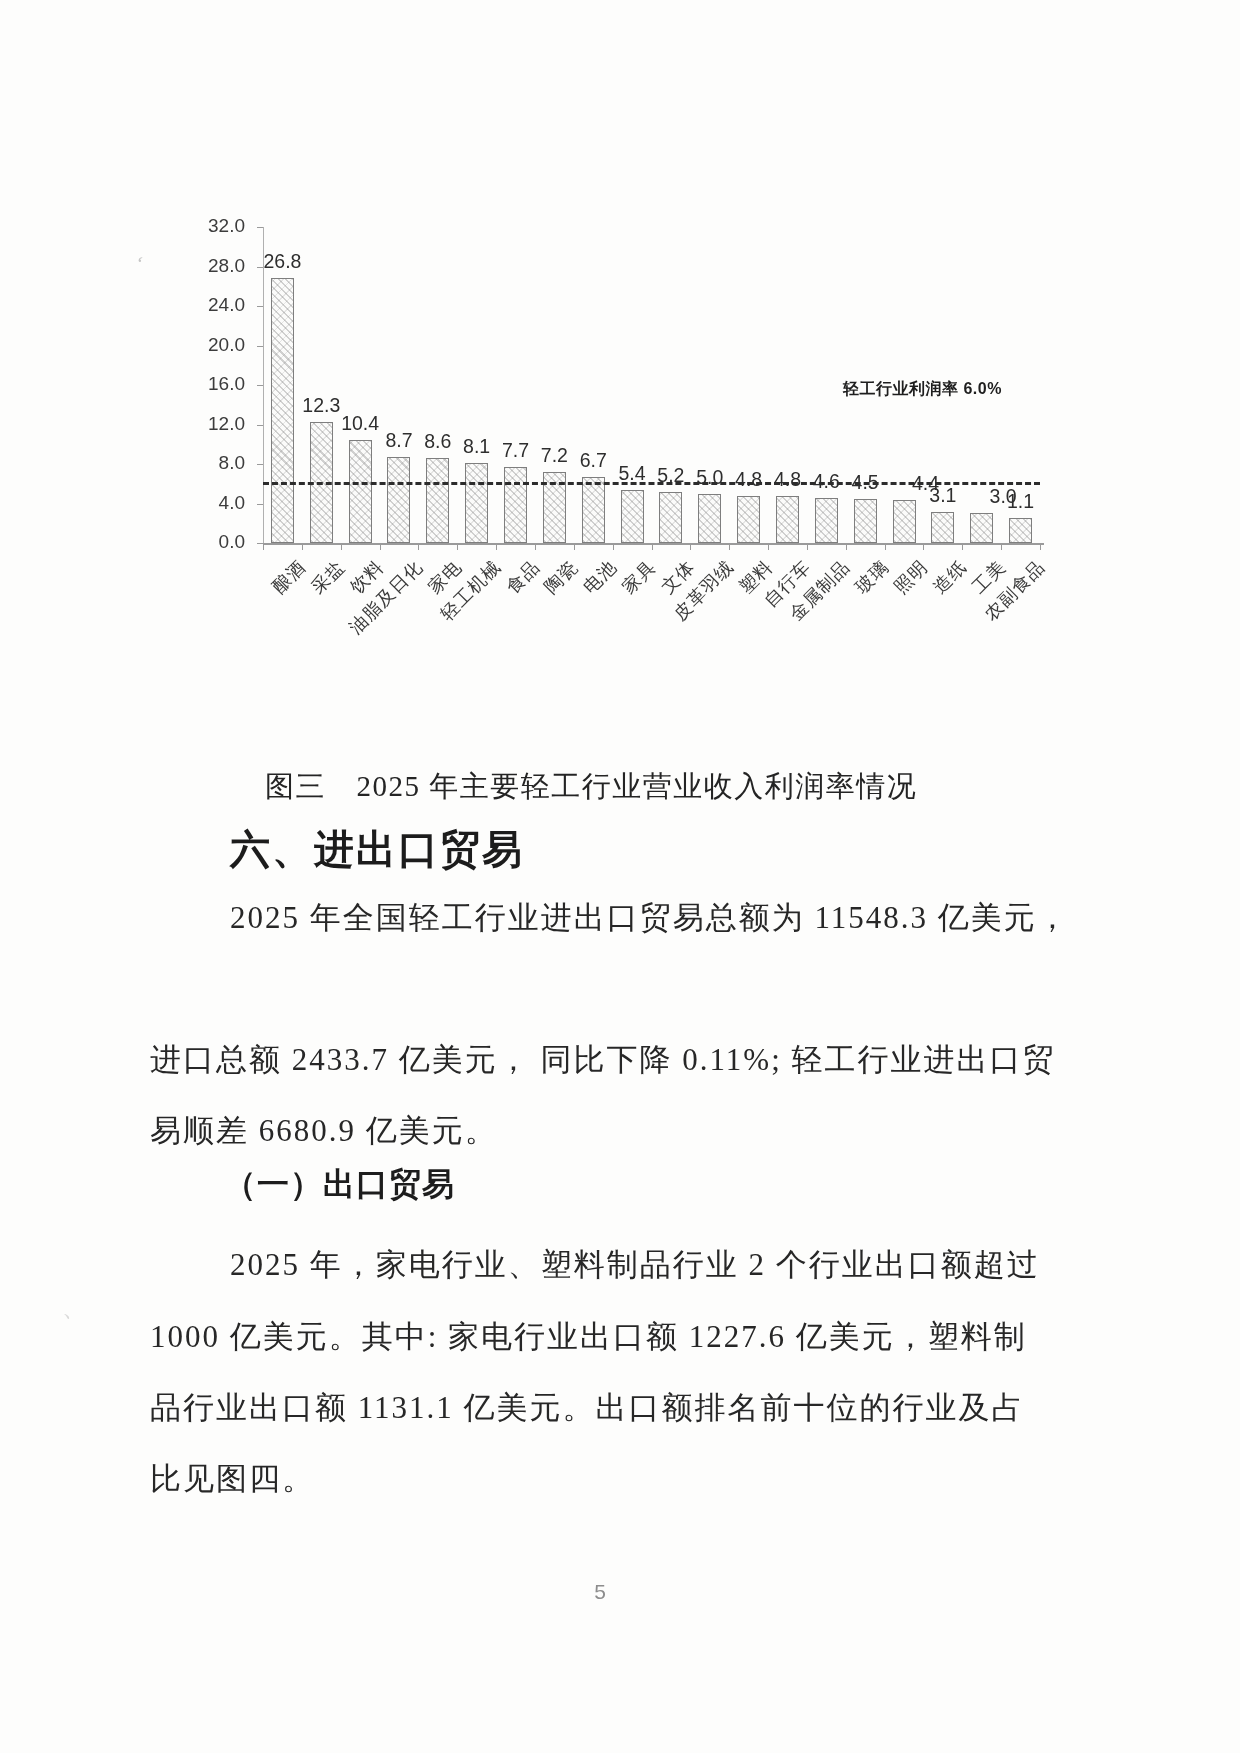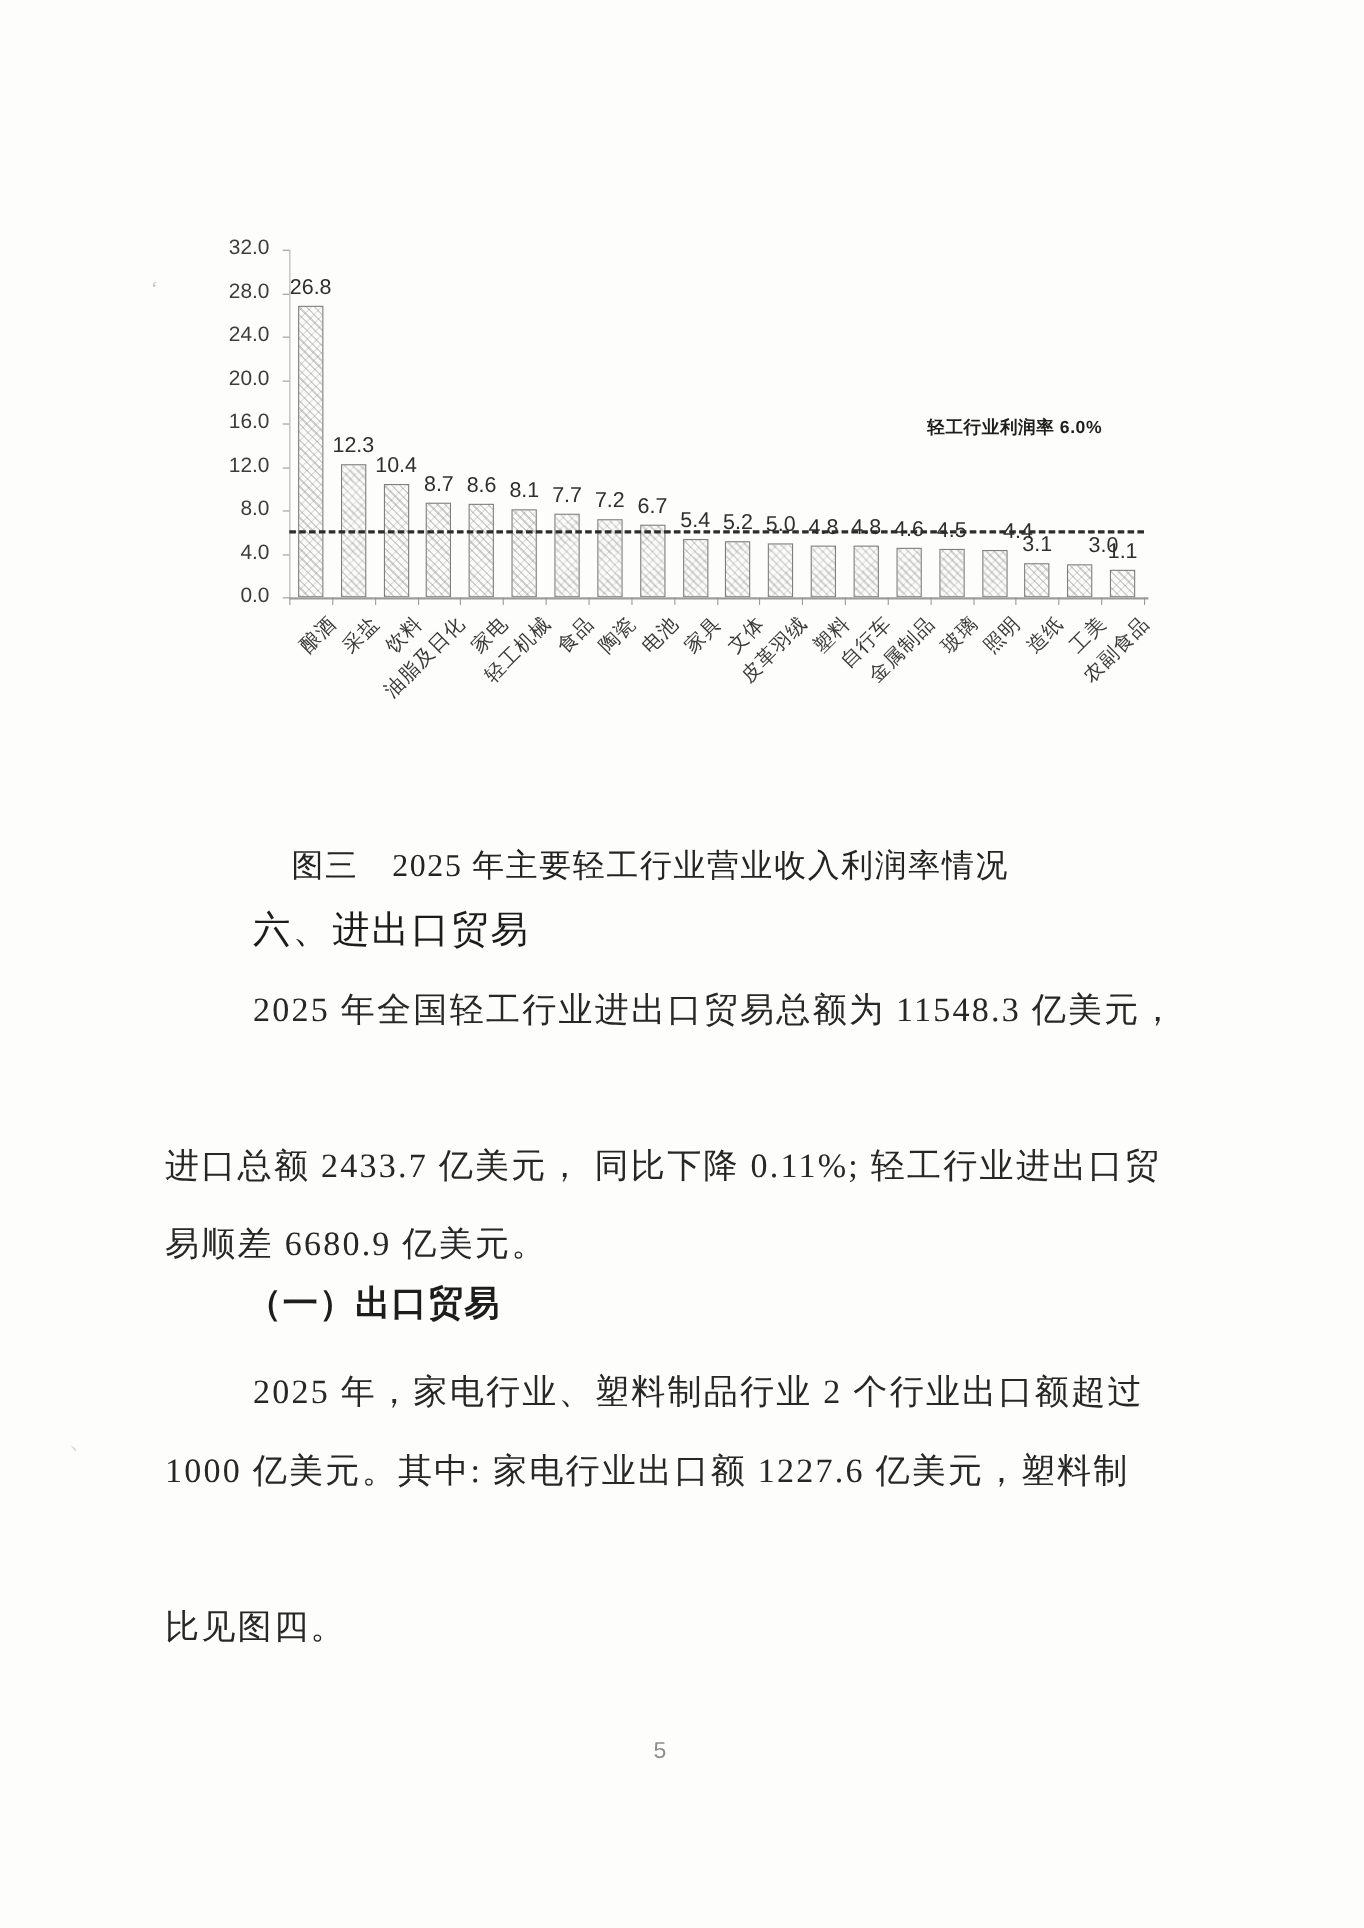--- a/index.html
+++ b/index.html
@@ -48,21 +48,21 @@
   .ref-legend{
     position:absolute;left:843px;top:379px;
     font-family:"Liberation Sans","DejaVu Sans",sans-serif;
     font-size:16px;font-weight:700;color:#1e1e1e;letter-spacing:.5px;
     white-space:nowrap;
   }
   
   .t{position:absolute;white-space:nowrap;}
   .caption{left:265px;top:767px;font-size:29px;letter-spacing:1.5px;color:#242424;}
   .heading{
-    left:230px;top:822px;font-size:34px;font-weight:400;
+    left:230px;top:822px;font-size:40px;font-weight:700;
     font-family:"Liberation Sans","DejaVu Sans",sans-serif;
     letter-spacing:2px;color:#1c1c1c;
   }
   .bodyline{left:150px;font-size:31px;letter-spacing:2px;color:#272727;}
   .indent{left:230px;}
   .subheading{
     left:224px;top:1163px;font-size:32px;font-weight:700;
     letter-spacing:1px;color:#1d1d1d;
   }
   .line-p1l1{top:897px;}
@@ -199,19 +199,20 @@
   <div class="t heading">六、进出口贸易</div>
 
   <div class="t bodyline indent line-p1l1">2025 年全国轻工行业进出口贸易总额为 11548.3 亿美元，</div>
   <div class="t bodyline line-p1l3">进口总额 2433.7 亿美元， 同比下降 0.11%; 轻工行业进出口贸</div>
   <div class="t bodyline line-p1l4">易顺差 6680.9 亿美元。</div>
 
   <div class="t subheading">（一）出口贸易</div>
 
   <div class="t bodyline indent line-p2l1">2025 年，家电行业、塑料制品行业 2 个行业出口额超过</div>
   <div class="t bodyline line-p2l2">1000 亿美元。其中: 家电行业出口额 1227.6 亿美元，塑料制</div>
+  <div class="t bodyline line-p2l3">品行业出口额 1131.1 亿美元。出口额排名前十位的行业及占</div>
   <div class="t bodyline line-p2l4">比见图四。</div>
 
   <div class="t page-number">5</div>
 
   <div class="artifact artifact-1">ʻ</div>
   <div class="artifact artifact-2">、</div>
 </div>
 
 </body></html>

